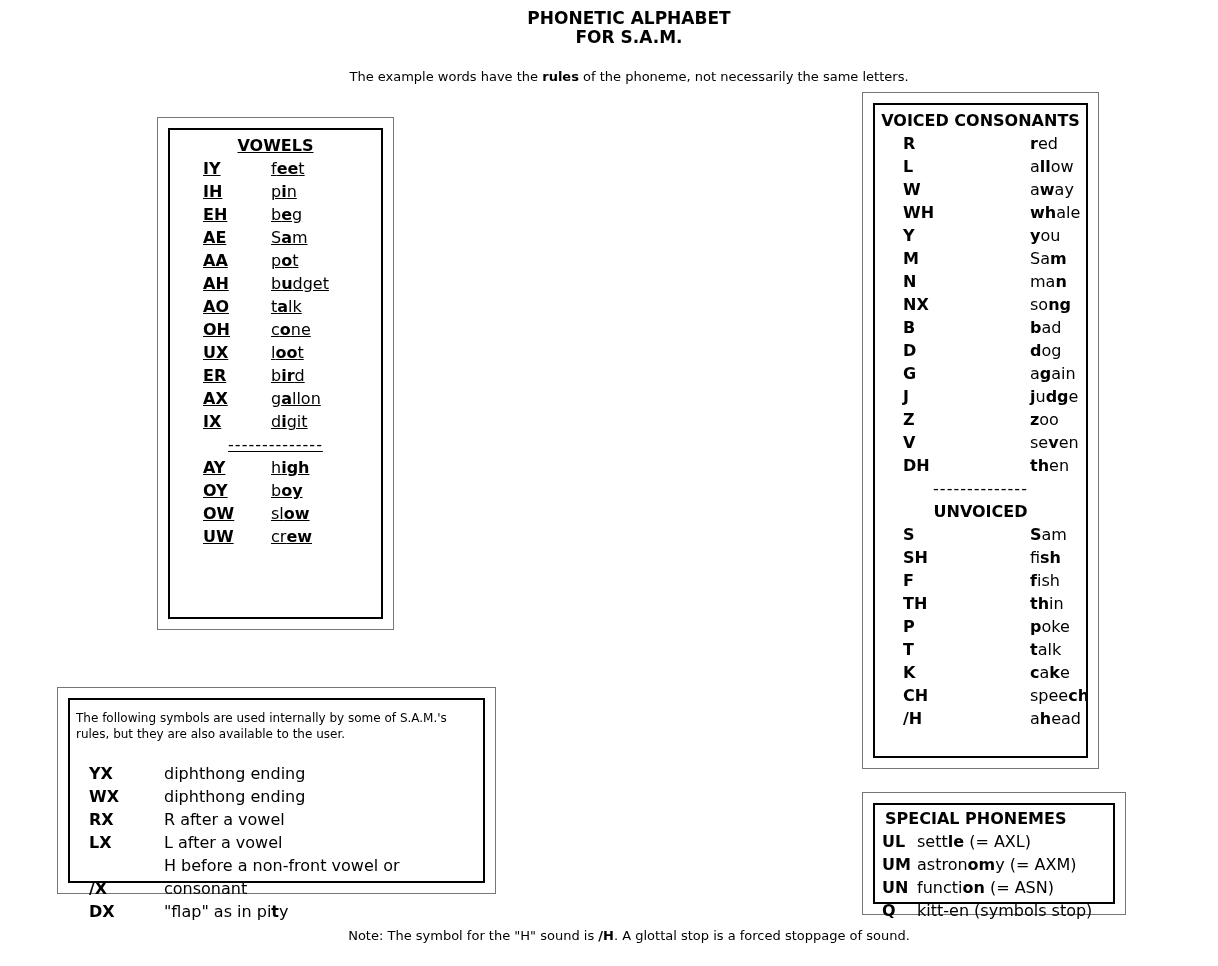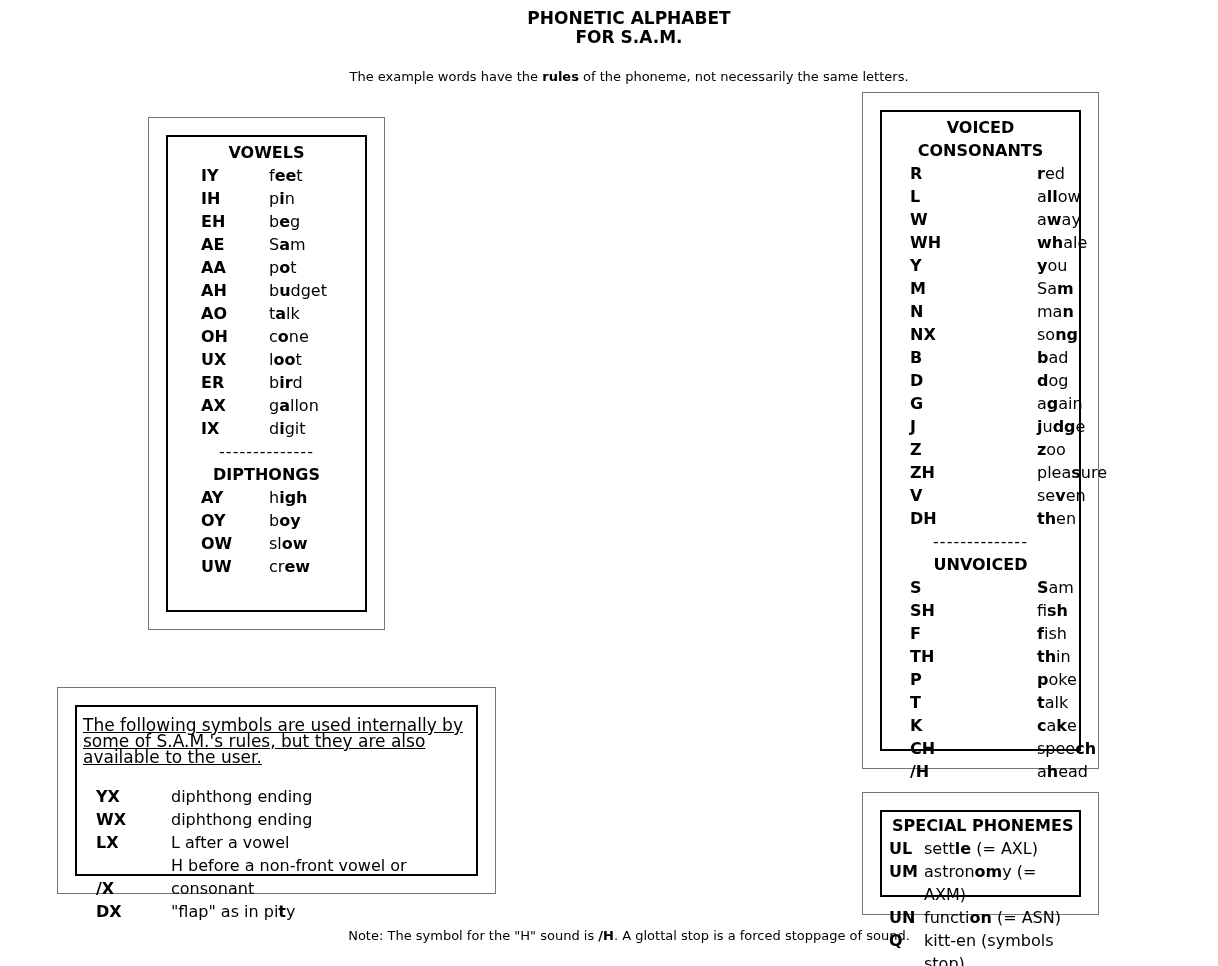--- a/index.html
+++ b/index.html
@@ -9,31 +9,31 @@
     overflow: hidden;
     font-family: "DejaVu Sans", "Liberation Sans", sans-serif;
   }
   b { font-weight: 700; }
 
   .centered-line { position: absolute; left: 20px; width: 1218px; text-align: center; }
   .title { top: 9px; font-size: 17px; font-weight: 700; line-height: 19px; }
   .subtitle { top: 69px; font-size: 13px; }
   .note { top: 928px; font-size: 13px; }
 
-  .box { position: absolute; border: 1px solid #767676; padding: 17px; background: #fff; }
+  .box { position: absolute; border: 1px solid #767676; padding: 10px; background: #fff; }
   .box-inner {
     border: 2px solid #000;
     width: 100%; height: 100%;
     font-size: 16px; line-height: 23px;
     padding-top: 4px;
   }
-  #vowels-box     { left: 148px; top: 117px; width: 237px; height: 513px; }
+  #vowels-box     { left: 157px; top: 117px; width: 237px; height: 513px; text-decoration: underline; }
   #consonants-box { left: 862px; top:  92px; width: 237px; height: 677px; }
   #internal-box   { left:  57px; top: 687px; width: 439px; height: 207px; }
-  #special-box    { left: 862px; top: 792px; width: 237px; height: 123px; }
+  #special-box    { left: 862px; top: 792px; width: 264px; height: 123px; }
   #special-box .box-inner { padding-top: 2px; }
 
   .hdr { font-weight: 700; text-align: center; }
   .sep { text-align: center; letter-spacing: 1px; }
 
   .prow { display: flex; }
   .prow .code { font-weight: 700; flex: 0 0 auto; }
   .prow .word { flex: 1 1 auto; }
 
   .vrow { padding-left: 33px; }
@@ -44,24 +44,23 @@
 
   .irow { padding-left: 19px; align-items: flex-end; }
   .irow .code { width: 75px; }
 
   .srow { padding-left: 7px; }
   .srow .code { width: 35px; }
 
   .special-hdr { font-weight: 700; padding-left: 10px; }
 
   .intro {
-    font-size: 17px; line-height: 16px;
+    font-size: 12px; line-height: 16px;
     padding: 6px 4px 0 6px;
     margin-bottom: 20px;
-    text-decoration: underline;
   }
 </style>
 </head>
 <body>
 
 <div class="centered-line title">
   <div>PHONETIC ALPHABET</div>
   <div>FOR S.A.M.</div>
 </div>
 
@@ -115,21 +114,20 @@
         <div class="prow vrow">
           <span class="code">AX</span>
           <span class="word">g<b>a</b>llon</span>
         </div>
         <div class="prow vrow">
           <span class="code">IX</span>
           <span class="word">d<b>i</b>git</span>
         </div>
       </div>
     <div class="sep">--------------</div>
-    <div class="hdr">DIPTHONGS</div>
     <div>
 
         <div class="prow vrow">
           <span class="code">AY</span>
           <span class="word">h<b>igh</b></span>
         </div>
         <div class="prow vrow">
           <span class="code">OY</span>
           <span class="word">b<b>oy</b></span>
         </div>
@@ -196,24 +194,20 @@
         </div>
         <div class="prow crow">
           <span class="code">J</span>
           <span class="word"><b>j</b>u<b>dg</b>e</span>
         </div>
         <div class="prow crow">
           <span class="code">Z</span>
           <span class="word"><b>z</b>oo</span>
         </div>
         <div class="prow crow">
-          <span class="code">ZH</span>
-          <span class="word">plea<b>s</b>ure</span>
-        </div>
-        <div class="prow crow">
           <span class="code">V</span>
           <span class="word">se<b>v</b>en</span>
         </div>
         <div class="prow crow">
           <span class="code">DH</span>
           <span class="word"><b>th</b>en</span>
         </div>
       </div>
     <div class="sep">--------------</div>
     <div class="hdr">UNVOICED</div>
@@ -266,20 +260,24 @@
 
     <div class="prow irow">
           <span class="code">YX</span>
           <span class="word">diphthong ending</span>
         </div>
         <div class="prow irow">
           <span class="code">WX</span>
           <span class="word">diphthong ending</span>
         </div>
         <div class="prow irow">
+          <span class="code">RX</span>
+          <span class="word">R after a vowel</span>
+        </div>
+        <div class="prow irow">
           <span class="code">LX</span>
           <span class="word">L after a vowel</span>
         </div>
         <div class="prow irow">
           <span class="code">/X</span>
           <span class="word">H before a non-front vowel or consonant</span>
         </div>
         <div class="prow irow">
           <span class="code">DX</span>
           <span class="word">"flap" as in pi<b>t</b>y</span>

